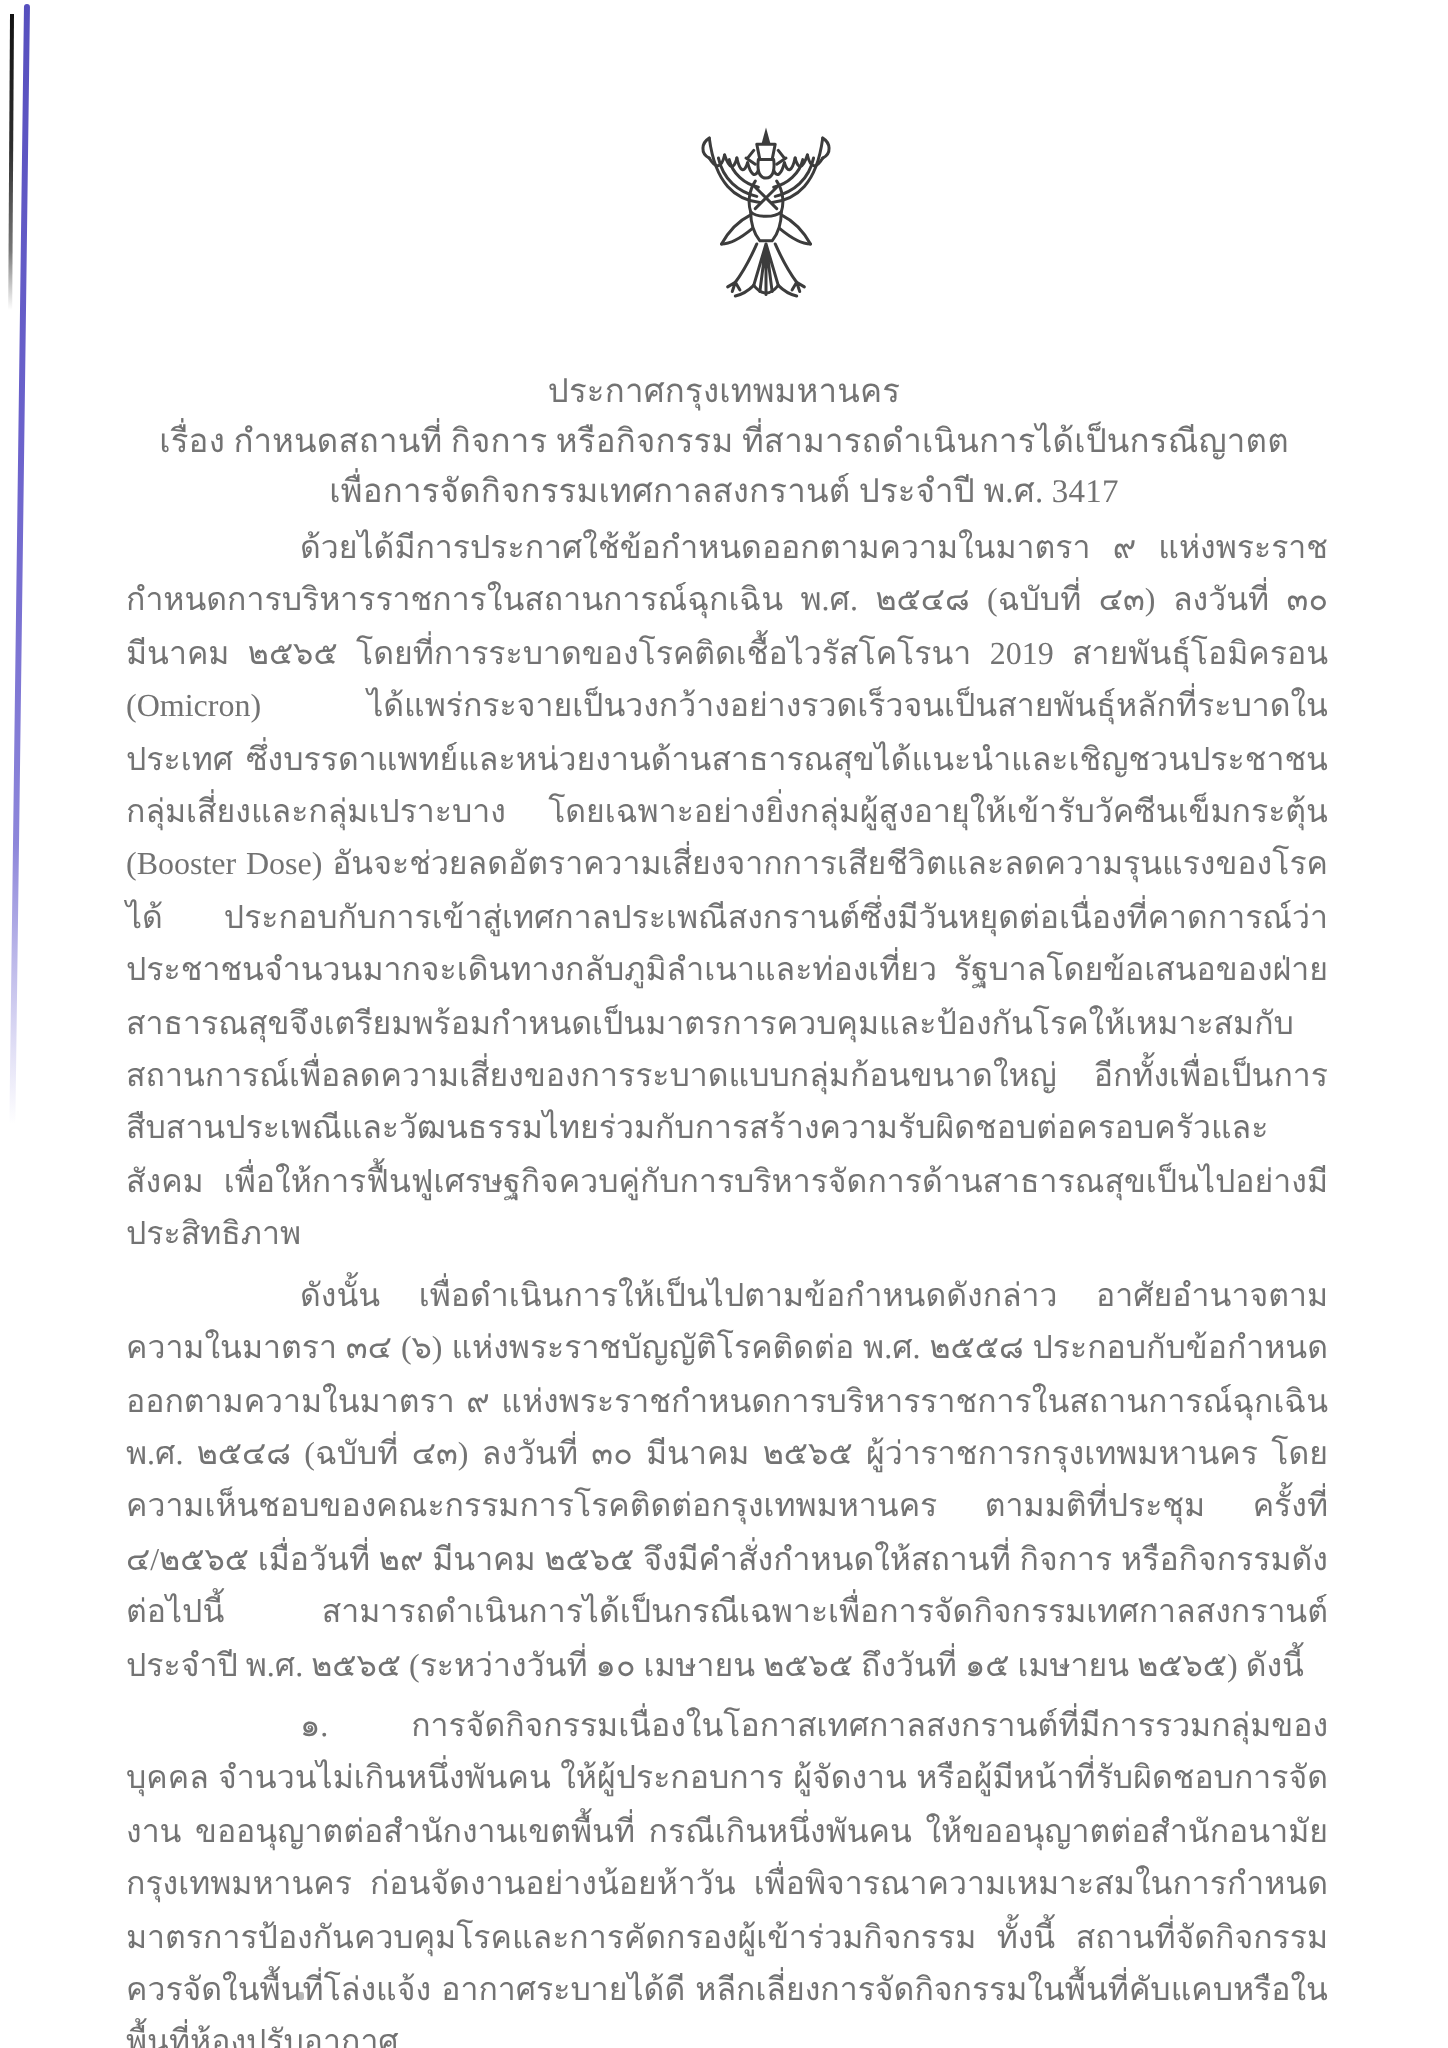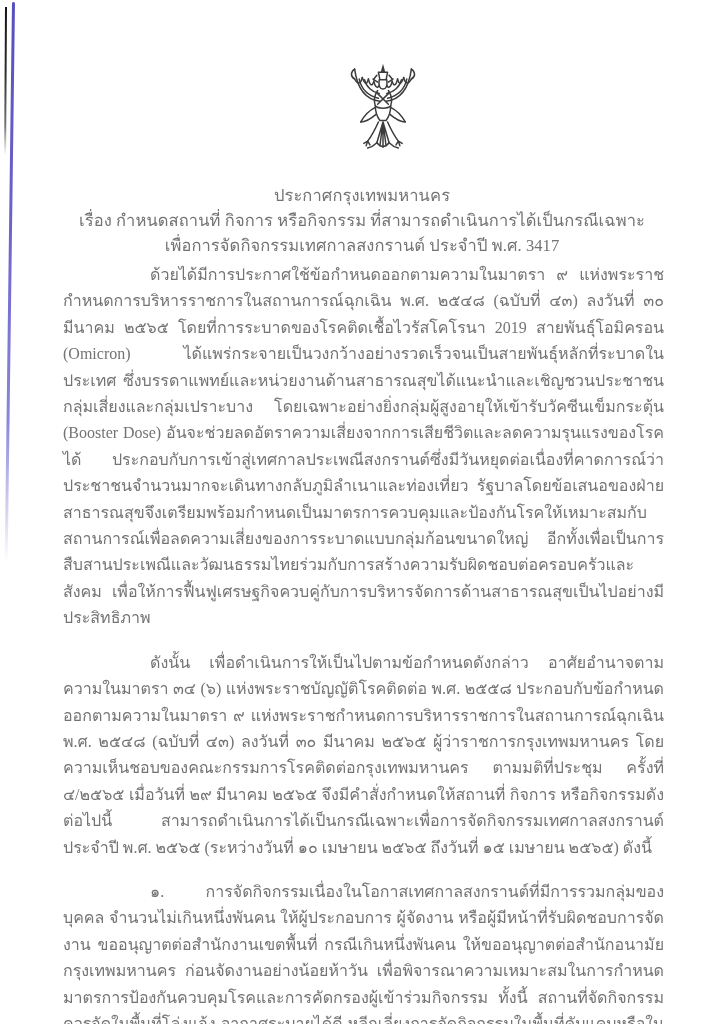--- a/index.html
+++ b/index.html
@@ -45,21 +45,21 @@
     letter-spacing:0.1px;
   }
 
   
   .content {
     position:absolute; top:262px; left:63px; width:601px;
     font-size:16px; line-height:26.4px;
     text-align:justify;
   }
   .para { margin:0 0 0 0; text-indent:87px; }
-  .para + .para { margin-top:18px; }
+  .para + .para { margin-top:4px; }
 
   .continuation {
     position:absolute; top:894px; right:104px;
     font-size:16px;
   }
 </style>
 </head>
 <body>
 
 <div class="page">
@@ -112,21 +112,21 @@
 
         <path d="M60 79 L52 106 M60 79 L56 110 M60 79 L60 112 M60 79 L64 110 M60 79 L68 106"></path>
         <path d="M52 106 Q60 116 68 106"></path>
         <path d="M52 106 C48 110 44 112 40 113 M68 106 C72 110 76 112 80 113"></path>
       </g>
     </svg>
   </div>
 
   <div class="title-block">
     <div>ประกาศกรุงเทพมหานคร</div>
-    <div>เรื่อง กำหนดสถานที่ กิจการ หรือกิจกรรม ที่สามารถดำเนินการได้เป็นกรณีเฉพาะ</div>
+    <div>เรื่อง กำหนดสถานที่ กิจการ หรือกิจกรรม ที่สามารถดำเนินการได้เป็นกรณีญาตต</div>
     <div>เพื่อการจัดกิจกรรมเทศกาลสงกรานต์ ประจำปี พ.ศ. 3417</div>
   </div>
 
   <div class="content">
     <p class="para">ด้วยได้มีการประกาศใช้ข้อกำหนดออกตามความในมาตรา ๙ แห่งพระราชกำหนดการบริหารราชการในสถานการณ์ฉุกเฉิน พ.ศ. ๒๕๔๘ (ฉบับที่ ๔๓) ลงวันที่ ๓๐ มีนาคม ๒๕๖๕ โดยที่การระบาดของโรคติดเชื้อไวรัสโคโรนา 2019 สายพันธุ์โอมิครอน (Omicron) ได้แพร่กระจายเป็นวงกว้างอย่างรวดเร็วจนเป็นสายพันธุ์หลักที่ระบาดในประเทศ ซึ่งบรรดาแพทย์และหน่วยงานด้านสาธารณสุขได้แนะนำและเชิญชวนประชาชนกลุ่มเสี่ยงและกลุ่มเปราะบาง โดยเฉพาะอย่างยิ่งกลุ่มผู้สูงอายุให้เข้ารับวัคซีนเข็มกระตุ้น (Booster Dose) อันจะช่วยลดอัตราความเสี่ยงจากการเสียชีวิตและลดความรุนแรงของโรคได้ ประกอบกับการเข้าสู่เทศกาลประเพณีสงกรานต์ซึ่งมีวันหยุดต่อเนื่องที่คาดการณ์ว่าประชาชนจำนวนมากจะเดินทางกลับภูมิลำเนาและท่องเที่ยว รัฐบาลโดยข้อเสนอของฝ่ายสาธารณสุขจึงเตรียมพร้อมกำหนดเป็นมาตรการควบคุมและป้องกันโรคให้เหมาะสมกับสถานการณ์เพื่อลดความเสี่ยงของการระบาดแบบกลุ่มก้อนขนาดใหญ่ อีกทั้งเพื่อเป็นการสืบสานประเพณีและวัฒนธรรมไทยร่วมกับการสร้างความรับผิดชอบต่อครอบครัวและสังคม เพื่อให้การฟื้นฟูเศรษฐกิจควบคู่กับการบริหารจัดการด้านสาธารณสุขเป็นไปอย่างมีประสิทธิภาพ</p>
     <p class="para">ดังนั้น เพื่อดำเนินการให้เป็นไปตามข้อกำหนดดังกล่าว อาศัยอำนาจตามความในมาตรา ๓๔ (๖) แห่งพระราชบัญญัติโรคติดต่อ พ.ศ. ๒๕๕๘ ประกอบกับข้อกำหนดออกตามความในมาตรา ๙ แห่งพระราชกำหนดการบริหารราชการในสถานการณ์ฉุกเฉิน พ.ศ. ๒๕๔๘ (ฉบับที่ ๔๓) ลงวันที่ ๓๐ มีนาคม ๒๕๖๕ ผู้ว่าราชการกรุงเทพมหานคร โดยความเห็นชอบของคณะกรรมการโรคติดต่อกรุงเทพมหานคร ตามมติที่ประชุม ครั้งที่ ๔/๒๕๖๕ เมื่อวันที่ ๒๙ มีนาคม ๒๕๖๕ จึงมีคำสั่งกำหนดให้สถานที่ กิจการ หรือกิจกรรมดังต่อไปนี้ สามารถดำเนินการได้เป็นกรณีเฉพาะเพื่อการจัดกิจกรรมเทศกาลสงกรานต์ ประจำปี พ.ศ. ๒๕๖๕ (ระหว่างวันที่ ๑๐ เมษายน ๒๕๖๕ ถึงวันที่ ๑๕ เมษายน ๒๕๖๕) ดังนี้</p>
     <p class="para">๑. การจัดกิจกรรมเนื่องในโอกาสเทศกาลสงกรานต์ที่มีการรวมกลุ่มของบุคคล จำนวนไม่เกินหนึ่งพันคน ให้ผู้ประกอบการ ผู้จัดงาน หรือผู้มีหน้าที่รับผิดชอบการจัดงาน ขออนุญาตต่อสำนักงานเขตพื้นที่ กรณีเกินหนึ่งพันคน ให้ขออนุญาตต่อสำนักอนามัย กรุงเทพมหานคร ก่อนจัดงานอย่างน้อยห้าวัน เพื่อพิจารณาความเหมาะสมในการกำหนดมาตรการป้องกันควบคุมโรคและการคัดกรองผู้เข้าร่วมกิจกรรม ทั้งนี้ สถานที่จัดกิจกรรมควรจัดในพื้นที่โล่งแจ้ง อากาศระบายได้ดี หลีกเลี่ยงการจัดกิจกรรมในพื้นที่คับแคบหรือในพื้นที่ห้องปรับอากาศ</p>
 
   </div>
 

